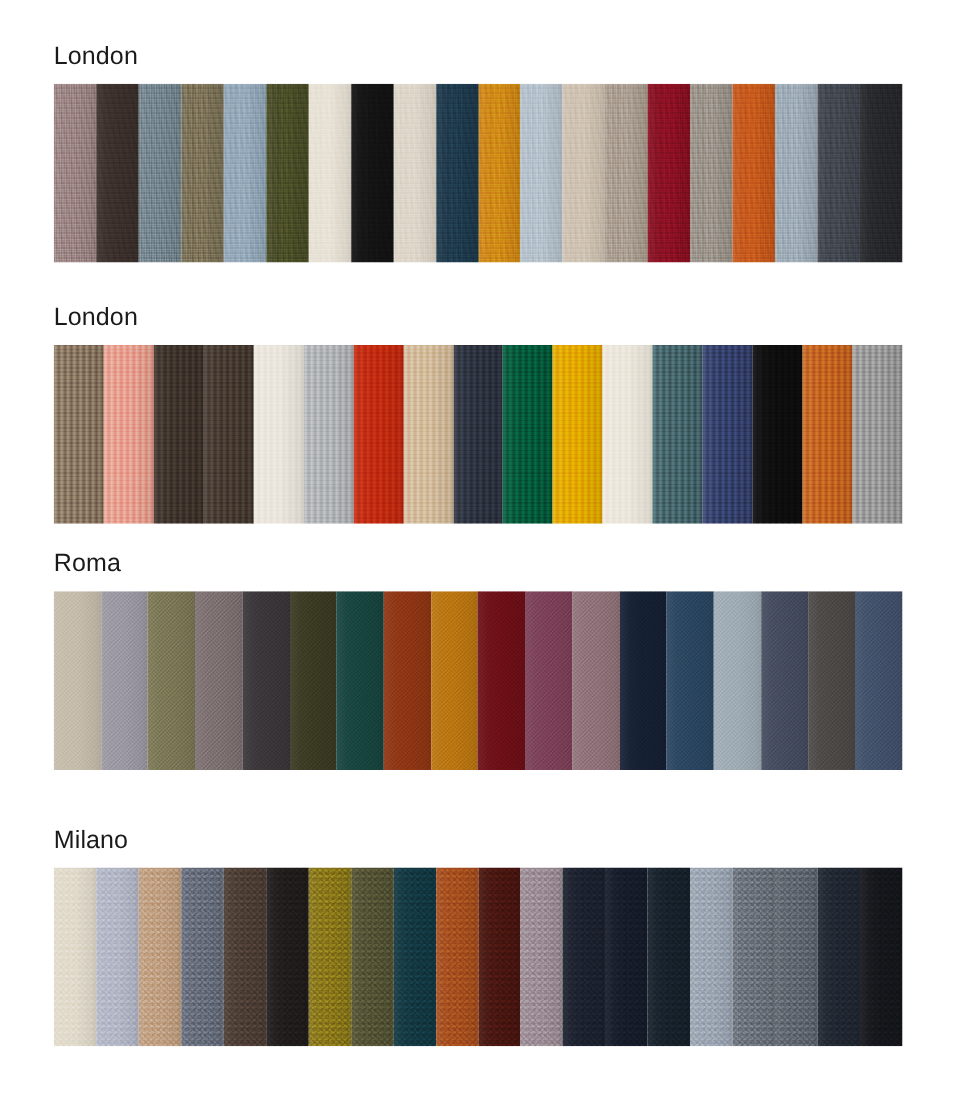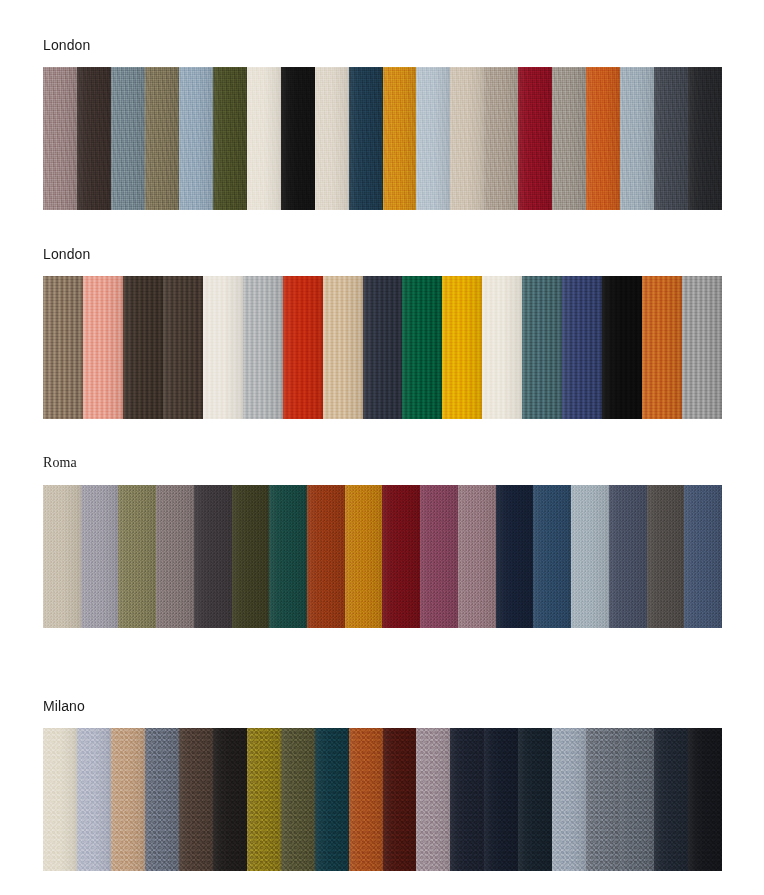--- a/index.html
+++ b/index.html
@@ -24,21 +24,21 @@
     background: #ffffff;
   }
 
   .collection {
     position: absolute;
     left: 43px;
     width: 679px;
   }
 
   .collection-title {
-    font-size: 14px;
+    font-size: 20px;
     font-weight: 400;
     color: #1a1a1a;
     letter-spacing: 0.1px;
     line-height: 24px;
     margin: 0 0 10px 0;
     padding: 0;
     white-space: nowrap;
   }
 
   .swatch-strip {
@@ -229,21 +229,21 @@
         <div class="swatch" title="Smart — mustard-gold" style="background-color: rgb(227, 168, 0);"></div>
         <div class="swatch" title="Smart — cream" style="background-color: rgb(236, 231, 220);"></div>
         <div class="swatch" title="Smart — teal-slate" style="background-color: rgb(68, 101, 107);"></div>
         <div class="swatch" title="Smart — indigo-blue" style="background-color: rgb(52, 64, 107);"></div>
         <div class="swatch" title="Smart — black" style="background-color: rgb(13, 13, 13);"></div>
         <div class="swatch" title="Smart — rust-orange" style="background-color: rgb(196, 99, 31);"></div>
         <div class="swatch" title="Smart — mid-grey" style="background-color: rgb(154, 154, 154);"></div>
       </div>
   </section>
 
-  <section class="collection" style="top: 451px; font-family: Liberation Serif, serif;">
+  <section class="collection" style="top: 439px;">
     <h2 class="collection-title">Roma</h2>
     <div class="swatch-strip tex-roma">
         <div class="swatch" title="Roma — linen-beige" style="background-color: rgb(198, 188, 171);"></div>
         <div class="swatch" title="Roma — lilac-grey" style="background-color: rgb(155, 152, 163);"></div>
         <div class="swatch" title="Roma — moss-khaki" style="background-color: rgb(123, 119, 85);"></div>
         <div class="swatch" title="Roma — mushroom-mauve" style="background-color: rgb(125, 112, 112);"></div>
         <div class="swatch" title="Roma — dark-charcoal" style="background-color: rgb(58, 53, 57);"></div>
         <div class="swatch" title="Roma — deep-olive" style="background-color: rgb(58, 58, 34);"></div>
         <div class="swatch" title="Roma — pine-teal" style="background-color: rgb(23, 68, 62);"></div>
         <div class="swatch" title="Roma — brick-rust" style="background-color: rgb(142, 53, 19);"></div>
@@ -253,21 +253,21 @@
         <div class="swatch" title="Roma — dusty-rose" style="background-color: rgb(143, 114, 121);"></div>
         <div class="swatch" title="Roma — midnight-navy" style="background-color: rgb(21, 31, 51);"></div>
         <div class="swatch" title="Roma — denim-blue" style="background-color: rgb(42, 69, 96);"></div>
         <div class="swatch" title="Roma — pale-sky-grey" style="background-color: rgb(159, 172, 181);"></div>
         <div class="swatch" title="Roma — steel-navy" style="background-color: rgb(68, 75, 94);"></div>
         <div class="swatch" title="Roma — warm-graphite" style="background-color: rgb(76, 72, 69);"></div>
         <div class="swatch" title="Roma — slate-blue" style="background-color: rgb(65, 80, 106);"></div>
       </div>
   </section>
 
-  <section class="collection" style="top: 694px;">
+  <section class="collection" style="top: 660px;">
     <h2 class="collection-title">Milano</h2>
     <div class="swatch-strip tex-milano">
         <div class="swatch" title="Milano — chalk-cream" style="background-color: rgb(226, 220, 205);"></div>
         <div class="swatch" title="Milano — pale-periwinkle" style="background-color: rgb(182, 186, 201);"></div>
         <div class="swatch" title="Milano — sand-camel" style="background-color: rgb(195, 163, 134);"></div>
         <div class="swatch" title="Milano — mid-blue-grey" style="background-color: rgb(106, 113, 128);"></div>
         <div class="swatch" title="Milano — dark-walnut" style="background-color: rgb(79, 63, 54);"></div>
         <div class="swatch" title="Milano — soft-black" style="background-color: rgb(32, 29, 28);"></div>
         <div class="swatch" title="Milano — antique-gold" style="background-color: rgb(141, 123, 26);"></div>
         <div class="swatch" title="Milano — olive-khaki" style="background-color: rgb(86, 85, 54);"></div>

